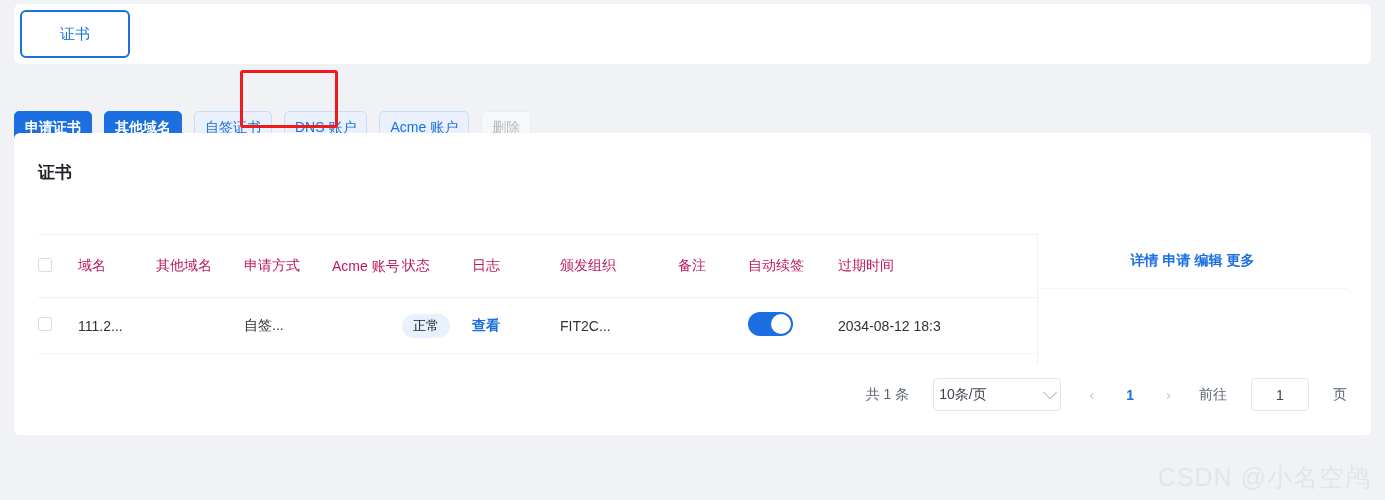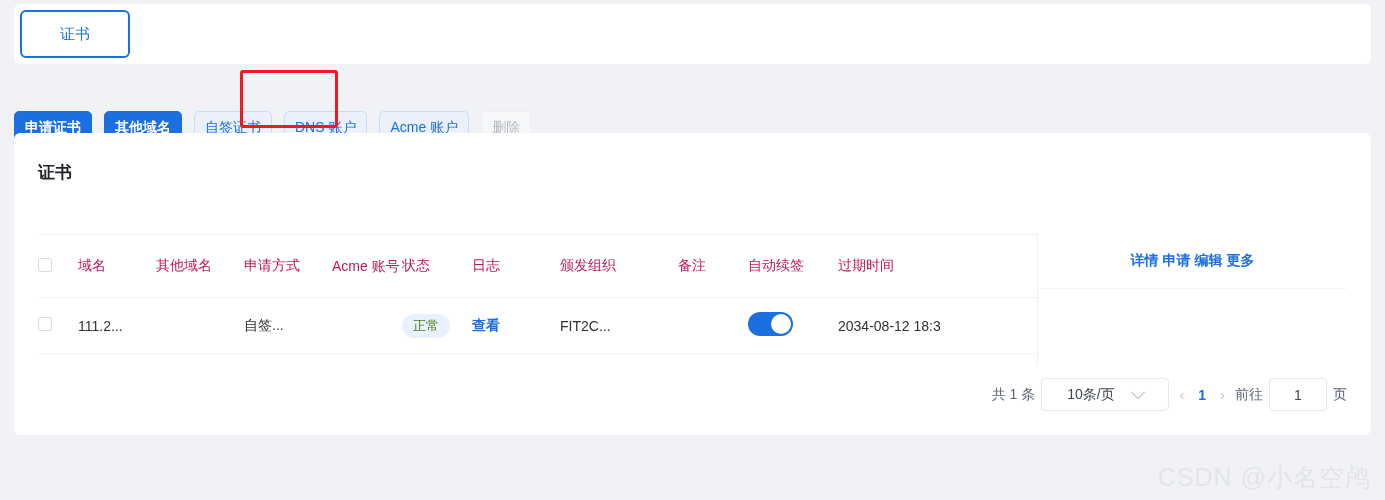--- a/index.html
+++ b/index.html
@@ -169,21 +169,21 @@
     box-sizing: border-box;
     cursor: pointer;
   }
   .badge {
     display: inline-flex;
     align-items: center;
     justify-content: center;
     height: 24px;
     padding: 0 11px;
     background: #e8f1fd;
-    color: #4d7c0f;
+    color: #0f172a;
     border-radius: 12px;
     font-size: 13px;
   }
   .lnk {
     color: #1b6fe0;
     font-weight: bold;
     cursor: pointer;
   }
   .switch {
     width: 45px;
@@ -240,33 +240,33 @@
     box-sizing: border-box;
   }
 
   
   .pagination {
     position: absolute;
     right: 24px;
     top: 245px;
     display: flex;
     align-items: center;
-    gap: 6px;
+    gap: 24px;
     font-size: 14px;
     color: #5c6472;
   }
   .pg-total { color: #5c6472; }
   .pg-select {
     width: 128px;
     height: 33px;
     border: 1px solid #e3e6eb;
     border-radius: 4px;
     display: flex;
     align-items: center;
-    padding: 0 25px;
+    padding: 0 5px;
     box-sizing: border-box;
     justify-content: space-between;
     color: #3d4450;
     cursor: pointer;
     background: #fff;
   }
   .caret {
     width: 9px; height: 9px;
     border-right: 1.5px solid #b9bfc9;
     border-bottom: 1.5px solid #b9bfc9;

